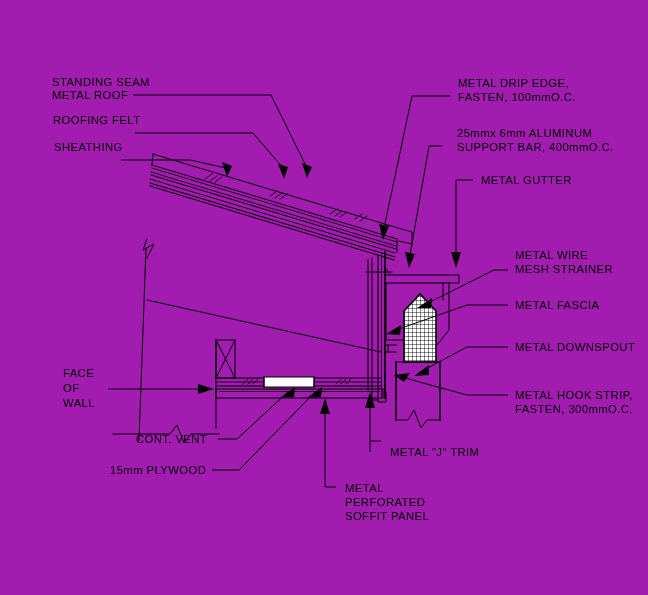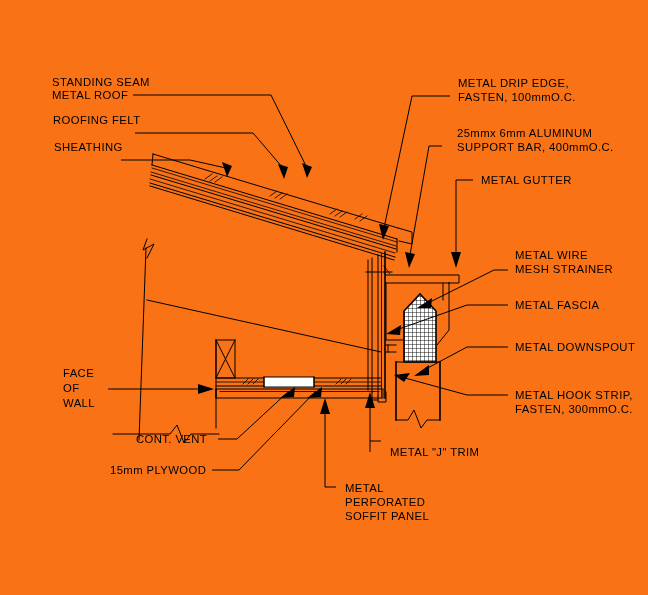--- a/index.html
+++ b/index.html
@@ -7,21 +7,21 @@
     padding: 0;
     background: #ffffff;
   }
   body {
     font-family: "Liberation Sans", sans-serif;
   }
   #drawing-root {
     position: relative;
     width: 648px;
     height: 595px;
-    background: #f97316;
+    background: #a21caf;
     overflow: hidden;
   }
   svg.cad {
     display: block;
     width: 648px;
     height: 595px;
   }
   
   .ln {
     fill: none;

